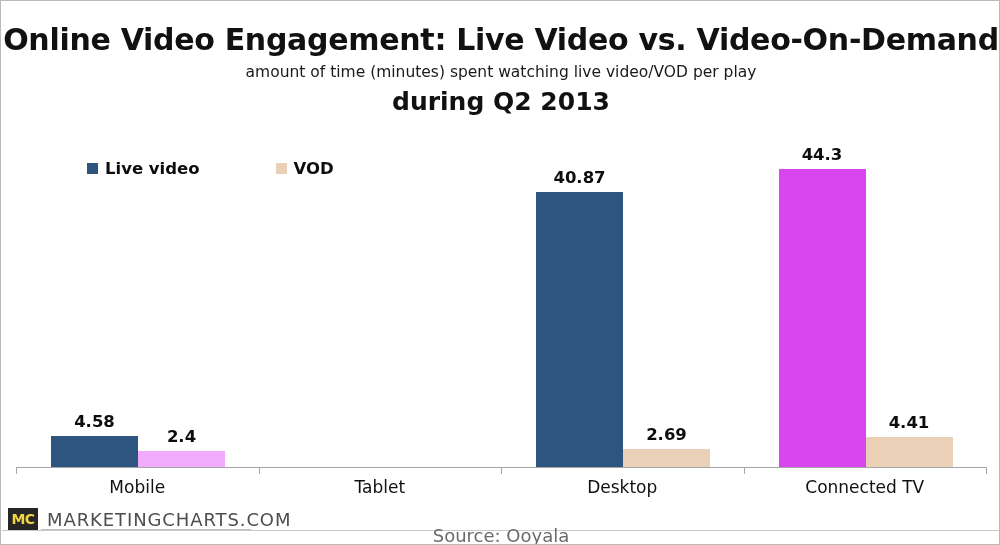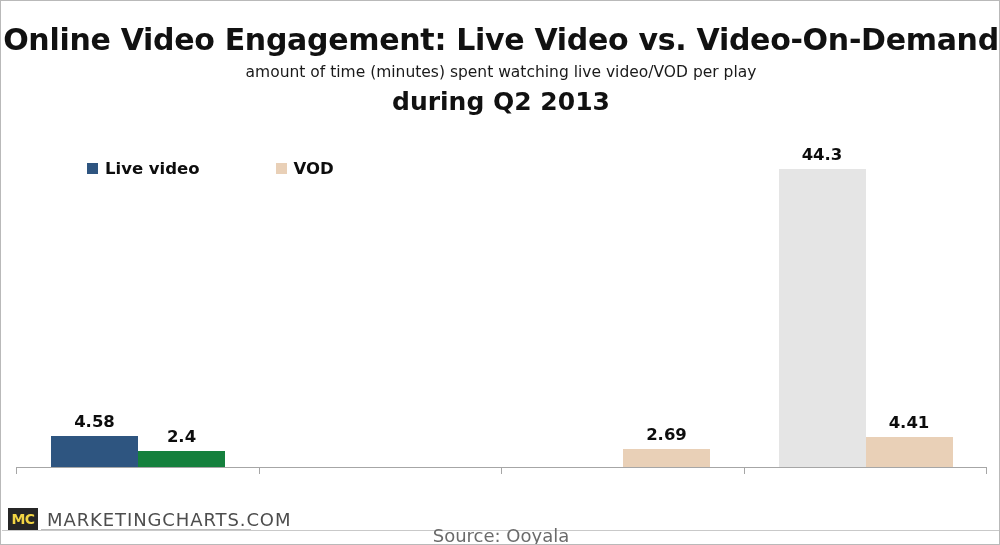--- a/index.html
+++ b/index.html
@@ -233,40 +233,49 @@
       <span class="legend-swatch" style="background: rgb(233, 208, 183);"></span>
       <span class="legend-label">VOD</span>
     </div>
   </div>
 
   <div id="plot-area">
       <div class="group" style="left: 0px; width: 242.5px;">
         <div class="bar series-live" style="height: 30.7705px; background: rgb(46, 85, 128);">
           <span class="bar-value">4.58</span>
         </div>
-        <div class="bar series-vod" style="height: 16.1243px; background: #15803d;">
+        <div class="bar series-vod" style="height: 16.1243px; background: #f0abfc;">
           <span class="bar-value">2.4</span>
         </div>
       </div>
       <div class="group" style="left: 485px; width: 242.5px;">
+        <div class="bar series-live" style="height: 274.583px; background: rgb(46, 85, 128);">
+          <span class="bar-value">40.87</span>
+        </div>
         <div class="bar series-vod" style="height: 18.0726px; background: rgb(233, 208, 183);">
           <span class="bar-value">2.69</span>
         </div>
       </div>
       <div class="group" style="left: 727.5px; width: 242.5px;">
-        <div class="bar series-live" style="height: 297.627px; background: #e5e5e5;">
+        <div class="bar series-live" style="height: 297.627px; background: #d946ef;">
           <span class="bar-value">44.3</span>
         </div>
         <div class="bar series-vod" style="height: 29.6283px; background: rgb(233, 208, 183);">
           <span class="bar-value">4.41</span>
         </div>
       </div>
     </div>
 
   <div id="axis-line" style="background: rgb(166, 166, 166);"></div>
+  <div id="cat-labels">
+      <div class="cat-label" style="left: 0px; width: 242.5px;">Mobile</div>
+      <div class="cat-label" style="left: 242.5px; width: 242.5px;">Tablet</div>
+      <div class="cat-label" style="left: 485px; width: 242.5px;">Desktop</div>
+      <div class="cat-label" style="left: 727.5px; width: 242.5px;">Connected TV</div>
+    </div>
 
   <div id="footer-rule"></div>
 
   <div id="brand">
     <div id="brand-logo" style="background: rgb(38, 38, 38); color: rgb(242, 213, 68);">MC</div>
     <div id="brand-name">MARKETINGCHARTS.COM</div>
   </div>
   <div id="brand-underline"></div>
 
   <div id="source">Source: Ooyala</div>

